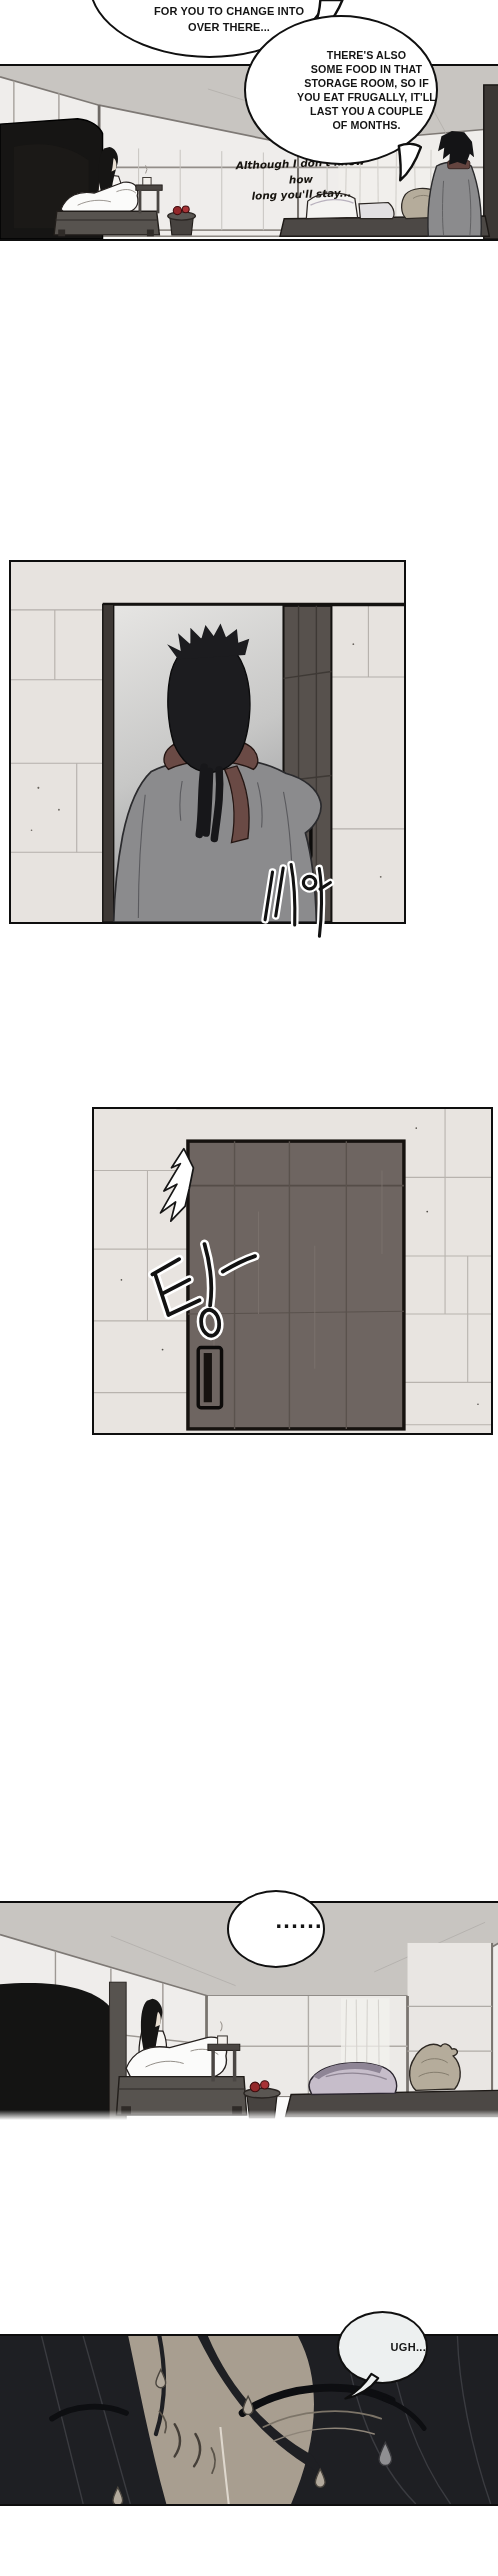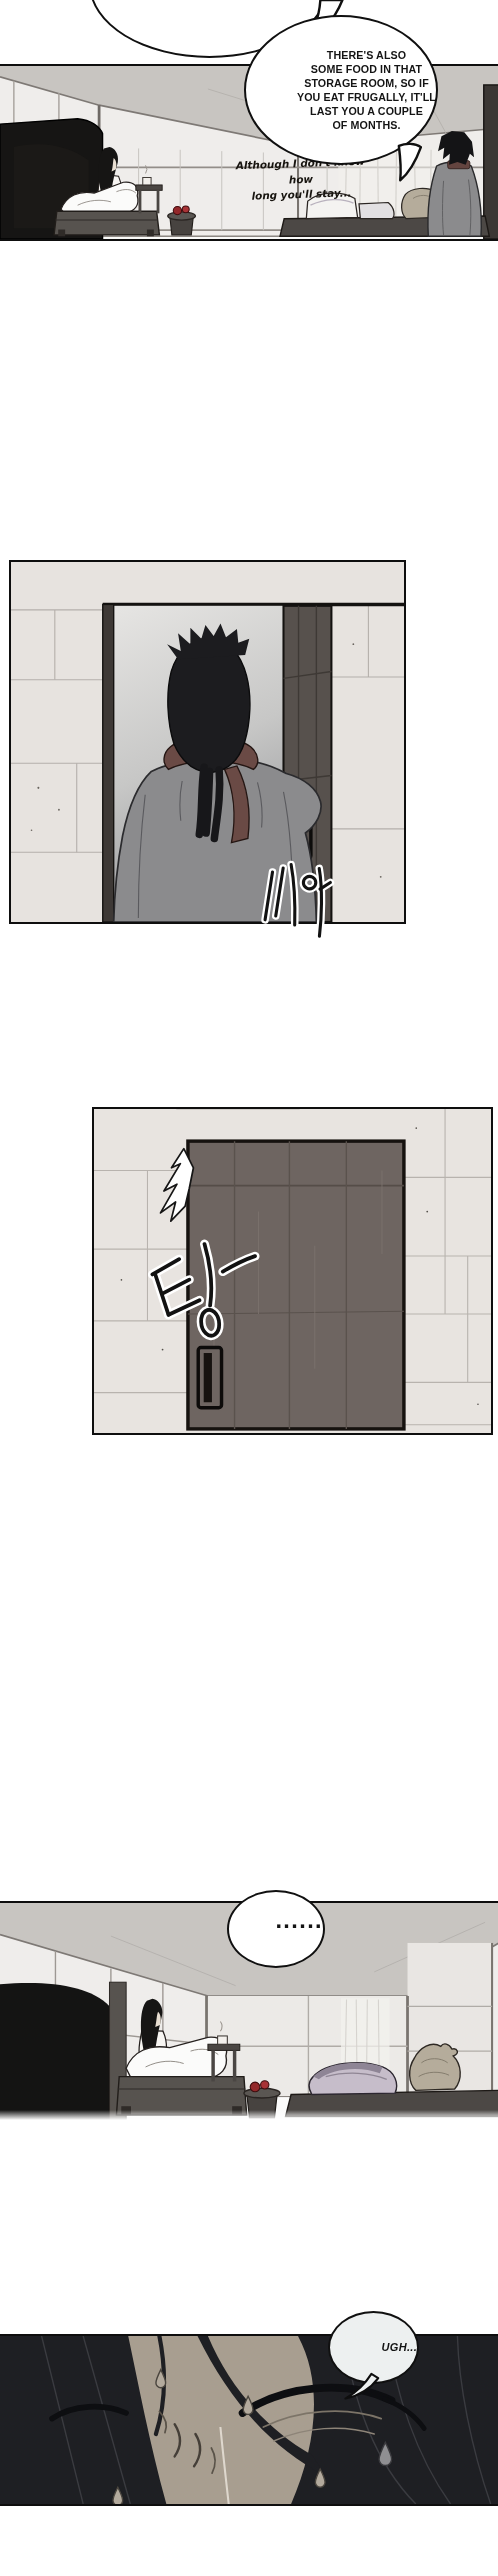--- a/index.html
+++ b/index.html
@@ -28,20 +28,22 @@
 </style>
 </head>
 <body>
 
 <div class="page">
 
   <div class="bubble b1" style="left:89px;top:-90px;width:241px;height:148px;"></div>
   <svg class="tail" style="left:294px;top:0;width:50px;height:51px;" viewBox="0 0 72 74">
     <path d="M70,0 L38,0 C36,28 26,50 12,64 C36,54 58,30 70,0 Z" fill="#ffffff" stroke="#101010" stroke-width="3.5" stroke-linejoin="round"></path>
   </svg>
+  <div class="freetext b1text" style="left:118px;top:2.8px;width:222px;">FOR YOU TO CHANGE INTO
+OVER THERE...</div>
 
   <div class="panel hband" style="left:0;top:64px;width:499px;height:177px;">
     <svg viewBox="0 0 720 256" preserveAspectRatio="none">
       <rect width="720" height="256" fill="#efedeb"></rect>
       <g>
         <path d="M0,0 H720 V92 L430,118 L143,58 L0,16 Z" fill="#c8c5c1"></path>
         <path d="M0,16 L143,58 L430,118 L720,92" fill="none" stroke="#7e7975" stroke-width="2.5"></path>
         <path d="M300,34 L520,104 M600,18 L646,104" stroke="#b3b0ac" stroke-width="1.3" fill="none"></path>
       </g>
       <g>
@@ -389,21 +391,21 @@
       <g stroke-width="2">
         <path d="M232,48 C236,56 239,62 239,67 A7,7 0 1,1 225,67 C225,62 228,56 232,48 Z" fill="#b3aa9d" stroke="#4a453e"></path>
         <path d="M358,86 C362,94 365,100 365,105 A7,7 0 1,1 351,105 C351,100 354,94 358,86 Z" fill="#b3aa9d" stroke="#4a453e"></path>
         <path d="M170,216 C174,224 177,230 177,235 A7,7 0 1,1 163,235 C163,230 166,224 170,216 Z" fill="#b3aa9d" stroke="#4a453e"></path>
         <path d="M462,190 C466,198 469,204 469,209 A7,7 0 1,1 455,209 C455,204 458,198 462,190 Z" fill="#b3aa9d" stroke="#4a453e"></path>
         <path d="M556,152 C561,162 565,170 565,176 A9,9 0 1,1 547,176 C547,170 551,162 556,152 Z" fill="#8f8f92" stroke="#3a3a3e"></path>
       </g>
     </svg>
   </div>
 
-  <div class="bubble b5" style="left:328px;top:2311px;width:91px;height:73px;font-style:italic;">
+  <div class="bubble b5" style="left:337px;top:2311px;width:91px;height:73px;">
     <span class="txt">UGH...</span>
   </div>
   <svg class="tail" style="left:344px;top:2371px;width:37px;height:30.5px;" viewBox="0 0 54 44">
     <path d="M40,4 C30,20 16,32 2,40 C20,36 38,26 50,10 Z" fill="#edf0f0" stroke="#0e0e0e" stroke-width="3" stroke-linejoin="round"></path>
   </svg>
 
 </div>
 
 
 </body></html>

